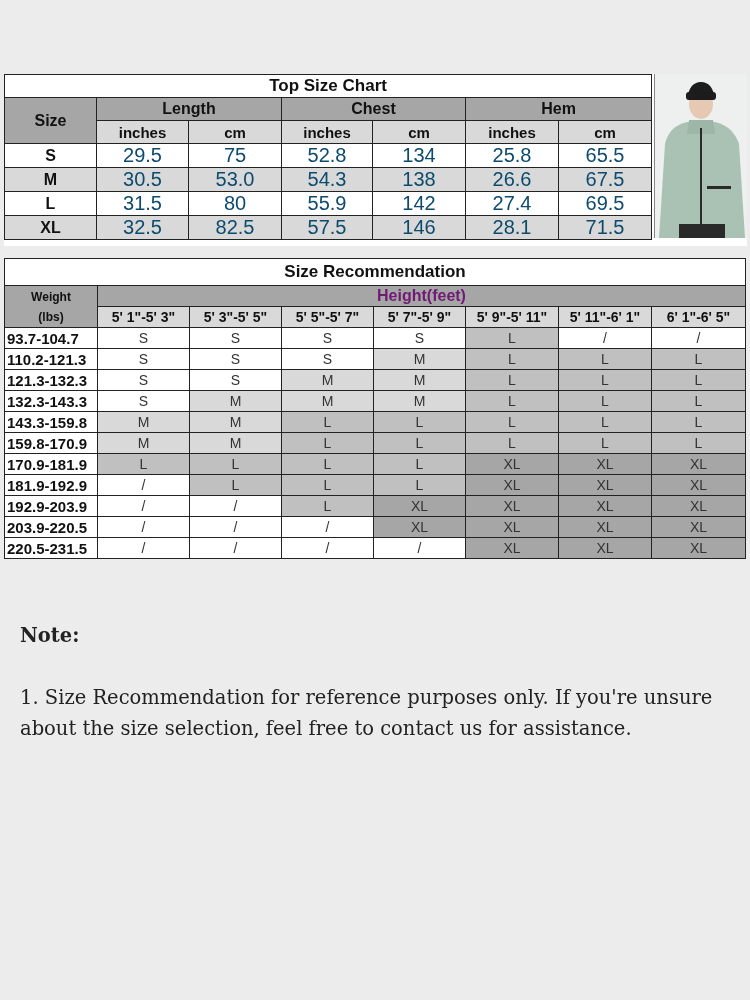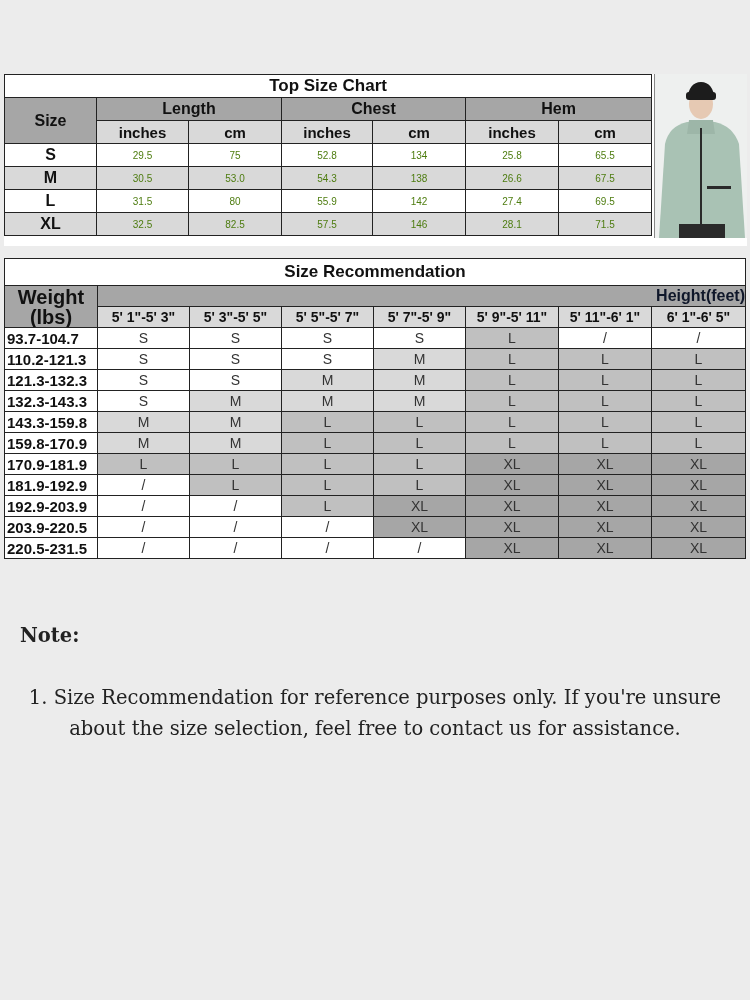--- a/index.html
+++ b/index.html
@@ -2,44 +2,44 @@
 <html><head>
 <meta charset="utf-8">
 <style>
   html, body { margin:0; padding:0; }
   body { width:750px; height:1000px; background:#ececec; position:relative; overflow:hidden; font-family:"Liberation Sans", sans-serif; }
   table { border-collapse:collapse; table-layout:fixed; }
   td, th { border:1px solid #222; text-align:center; padding:0; font-weight:normal; overflow:hidden; white-space:nowrap; }
 
   #top-wrap { position:absolute; left:4px; top:74px; width:743px; height:172px; background:#fff; }
   #top-table { position:absolute; left:0; top:0; width:648px; }
-  #top-table td { height:22px; font-size:10px; color:#4d7c0f; }
+  #top-table td { height:22px; font-size:20px; color:#0c4a6e; }
   #top-table .title { font-size:17px; font-weight:bold; color:#111; background:#fff; }
   #top-table .grp { background:#a6a6a6; font-size:16px; font-weight:bold; color:#111; }
   #top-table .sub { background:#d9d9d9; font-size:15px; font-weight:bold; color:#111; }
   #top-table .size { font-weight:bold; font-size:16px; color:#111; }
   #top-table .shade { background:#d9d9d9; }
   #photo { position:absolute; left:650px; top:0; width:92px; height:164px; background:#e9eceb; border-left:1px solid #888; overflow:hidden; }
 
   #rec-table { position:absolute; left:4px; top:258px; width:741px; background:#fff; }
   #rec-table td { height:20px; font-size:14px; color:#333; }
   #rec-table .title { font-size:17px; font-weight:bold; color:#111; background:#fff; height:26px; }
-  #rec-table .grp { background:#a6a6a6; font-size:16px; font-weight:bold; color:#0f172a;text-align:right; }
+  #rec-table .grp { background:#a6a6a6; font-size:16px; font-weight:bold; color:#701a75; }
   #rec-table .sub { background:#d9d9d9; font-size:14px; font-weight:bold; color:#111; }
-  #rec-table .wt-head { background:#a6a6a6; font-size:20px; font-weight:bold; color:#111; line-height:20px; }
+  #rec-table .wt-head { background:#a6a6a6; font-size:12px; font-weight:bold; color:#111; line-height:20px; }
   #rec-table .wt { font-weight:bold; font-size:15px; color:#111; text-align:left; padding-left:2px; }
   .c-S { background:#ffffff; }
   .c-M { background:#d9d9d9; }
   .c-L { background:#c0c0c0; }
   .c-XL { background:#a6a6a6; }
   .c-none { background:#ffffff; }
 
   #notes { position:absolute; left:20px; top:620px; width:710px; font-family:"DejaVu Serif", serif; color:#222; font-size:19.5px; line-height:31px; }
   #notes .heading { font-weight:bold; margin-bottom:31px; }
-  #notes p { margin:0 0 31px 0;text-align:center; }
+  #notes p { margin:0 0 31px 0; }
 </style>
 </head>
 <body>
 
 <div id="top-wrap">
   <table id="top-table">
     <colgroup>
       <col style="width:92px">
         <col style="width:92px">
         <col style="width:93px">

